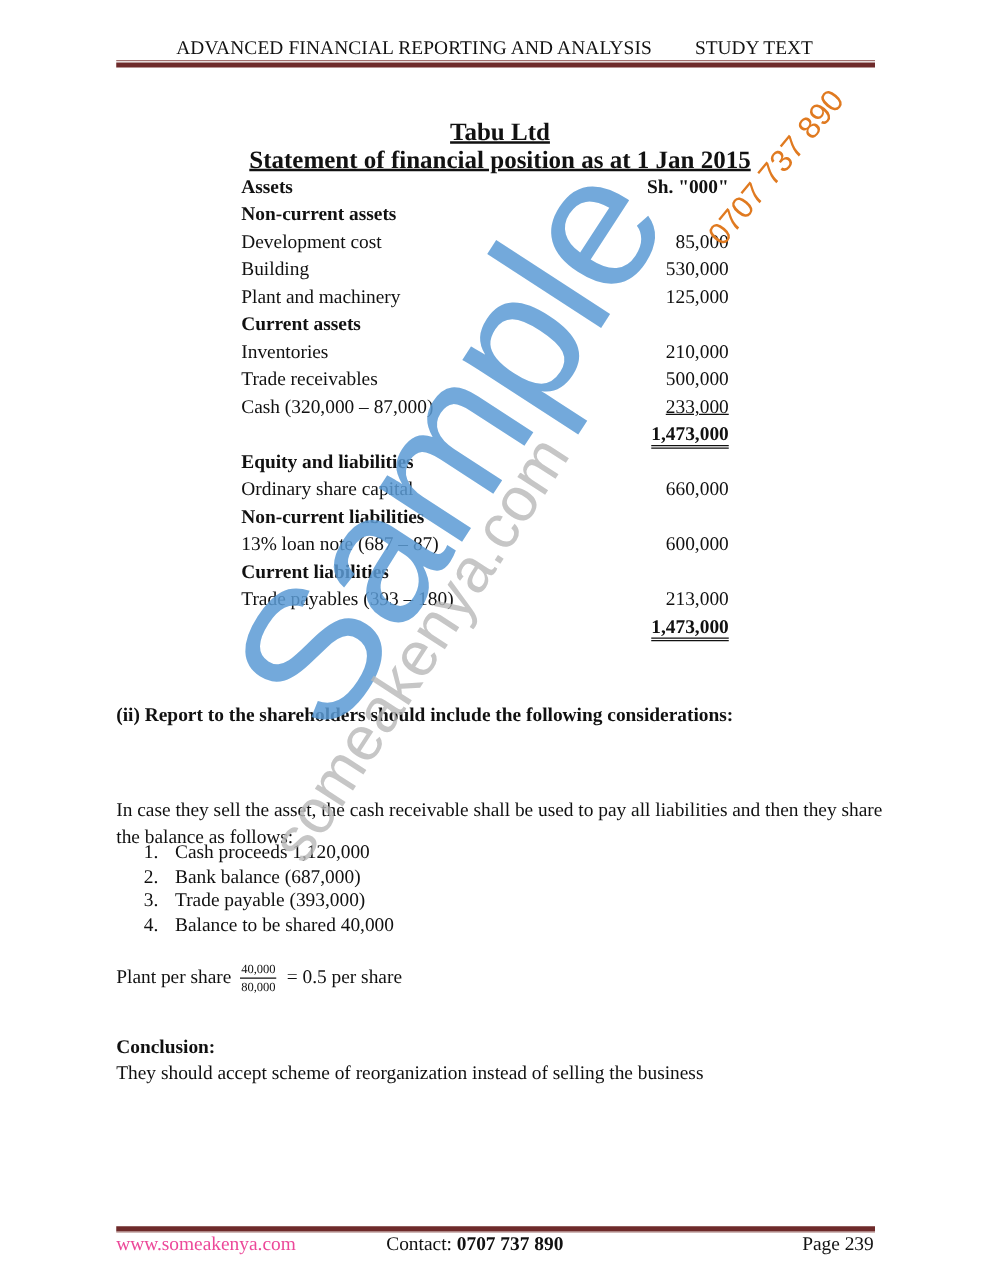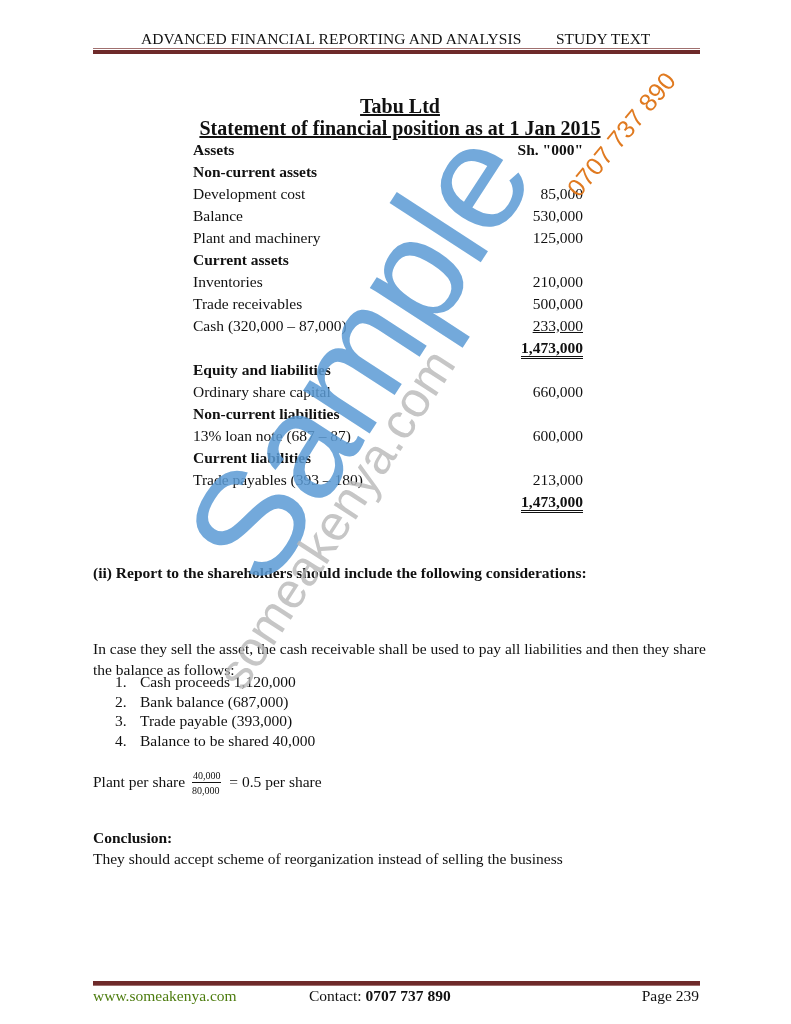--- a/index.html
+++ b/index.html
@@ -27,28 +27,28 @@
     .u { text-decoration: underline; margin-left: 37px; }
     .du { font-weight: bold; border-bottom: 3px double #111; line-height: 17px; display: inline-block; }
 
     .section { position: absolute; left: 93px; width: 620px; font-size: 15.5px; line-height: 21px; }
     .s-heading { top: 562px; font-weight: bold; }
     .s-para { top: 638px; }
     .s-list { top: 672px; left: 115px; }
     .s-list .li { height: 19.5px; line-height: 19.5px; }
     .s-list .num { display: inline-block; width: 25px; }
     .s-gain { top: 770px; height: 36px; }
-    .frac { display: inline-block; vertical-align: middle; font-size: 10px; line-height: 11px; margin: 0 4px 0 3px; }
+    .frac { display: inline-block; vertical-align: middle; text-align: center; font-size: 10px; line-height: 11px; margin: 0 4px 0 3px; }
     .frac .n { border-bottom: 1px solid #111; padding: 0 1px 1px; }
     .frac .d { padding-top: 2px; font-family: Liberation Serif, serif; }
     .s-conc-h { top: 827px; font-weight: bold; }
     .s-conc { top: 848px; }
 
     .footer { position: absolute; left: 93px; top: 987px; width: 607px; height: 22px; font-size: 15.5px; }
-    .footer .web { position: absolute; left: 0; color: #4d7c0f; }
+    .footer .web { position: absolute; left: 0; color: #ec4899; }
     .footer .contact { position: absolute; left: 216px; }
     .footer .contact b { font-weight: bold; }
     .footer .pg { position: absolute; right: 1px; }
 
     .wm { position: absolute; pointer-events: none; white-space: nowrap; font-family: "Liberation Sans", sans-serif; }
     .wm-sample { left: 110px; top: 270px; font-size: 150px; color: #5b9bd5; opacity: 0.85;
                  transform: rotate(-57deg); transform-origin: center; letter-spacing: -2px; }
     .wm-site { left: 140px; top: 490px; font-size: 50px; color: #b8b8b8; opacity: 0.8;
                transform: rotate(-57deg); transform-origin: center; }
     .wm-phone { left: 545px; top: 120px; font-size: 25px; color: #e07a20; transform: rotate(-50deg); transform-origin: center; }
@@ -80,21 +80,21 @@
     <div id="sofp-rows">
         <div class="row bold">
           <span class="lbl">Non-current assets</span>
           <span class="amt"></span>
         </div>
         <div class="row">
           <span class="lbl">Development cost</span>
           <span class="amt">85,000</span>
         </div>
         <div class="row">
-          <span class="lbl">Balance</span>
+          <span class="lbl">Building</span>
           <span class="amt">530,000</span>
         </div>
         <div class="row">
           <span class="lbl">Plant and machinery</span>
           <span class="amt">125,000</span>
         </div>
         <div class="row bold">
           <span class="lbl">Current assets</span>
           <span class="amt"></span>
         </div>

